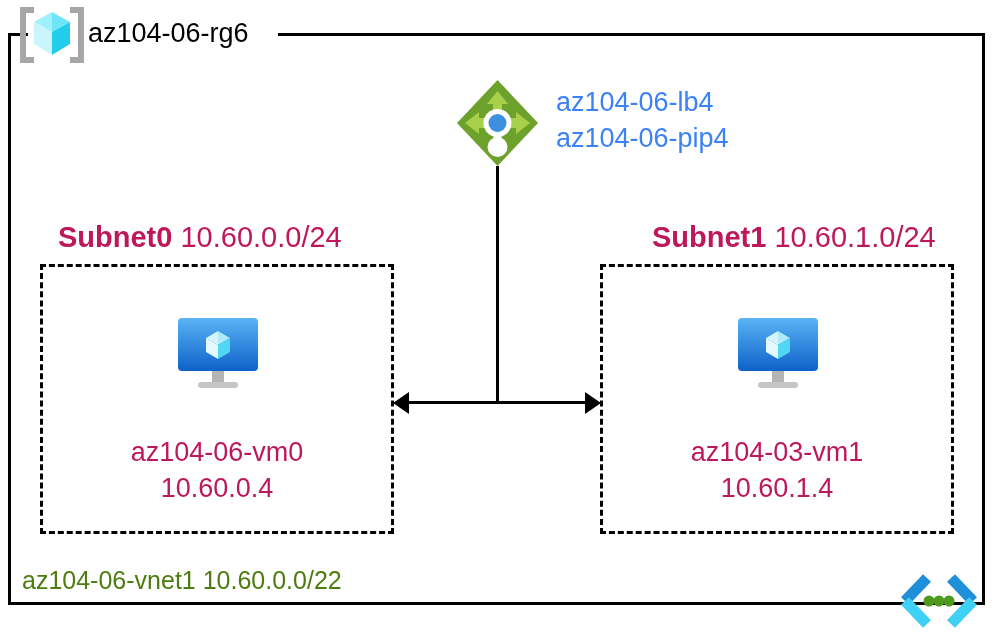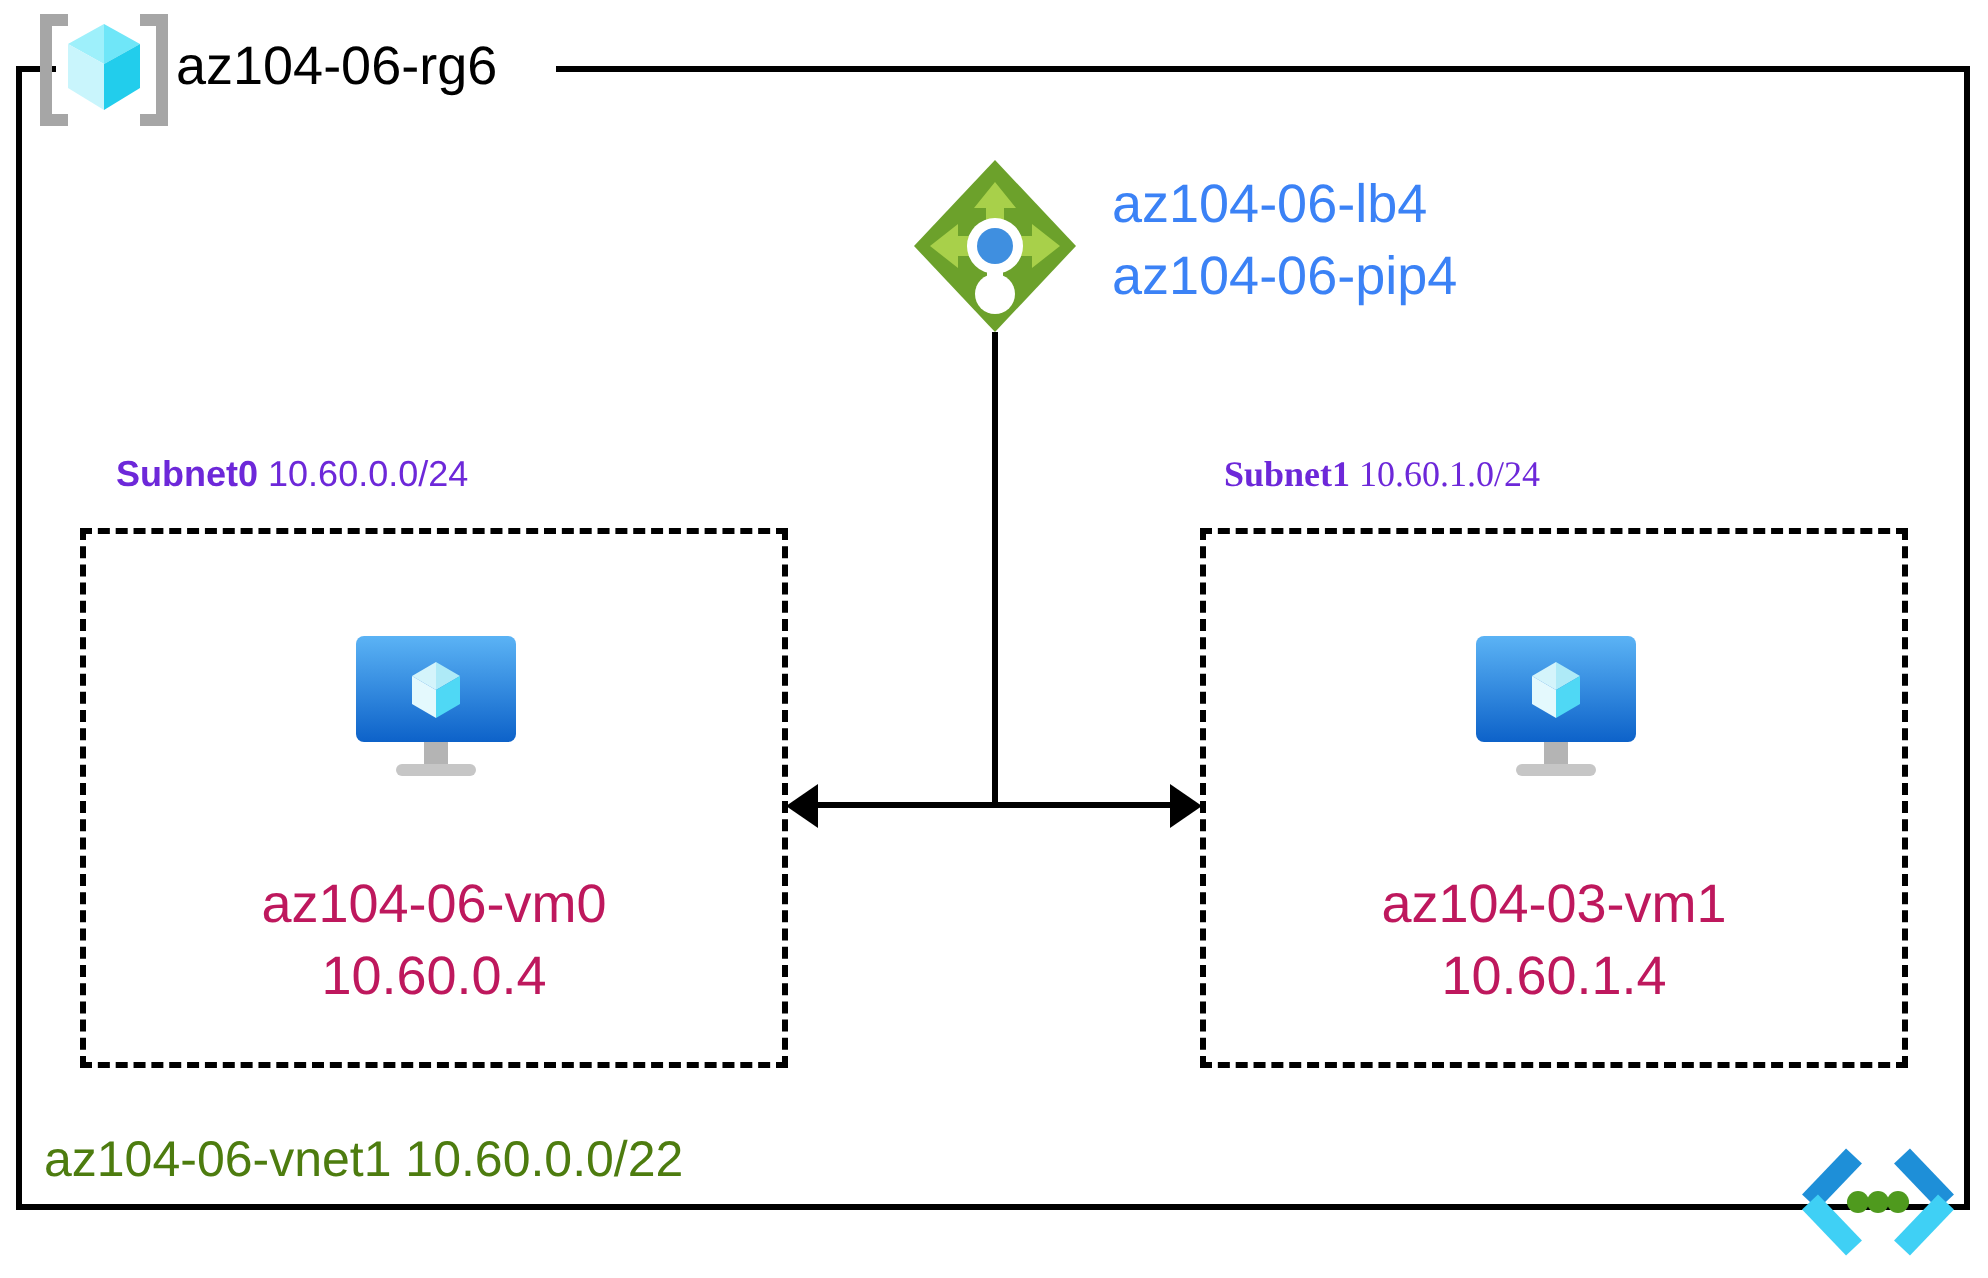--- a/index.html
+++ b/index.html
@@ -106,29 +106,29 @@
   }
   .arrow-right {
     left: 585px;
     border-left: 16px solid #000000;
   }
 
   
   .subnet-label {
     position: absolute;
     top: 221px;
-    font-size: 18px;
+    font-size: 29px;
     line-height: 32px;
-    color: #6d28d9;
+    color: #be185d;
     white-space: nowrap;
   }
   .subnet-label b { font-weight: bold; }
   .subnet-label span { font-weight: normal; }
   .subnet0-label { left: 58px; }
-  .subnet1-label { left: 612px; font-family: Liberation Serif, serif; }
+  .subnet1-label { left: 652px; }
 
   .subnet-box {
     position: absolute;
     top: 264px;
     width: 354px;
     height: 270px;
     border: 3px dashed #000000;
     box-sizing: border-box;
     background: transparent;
   }

